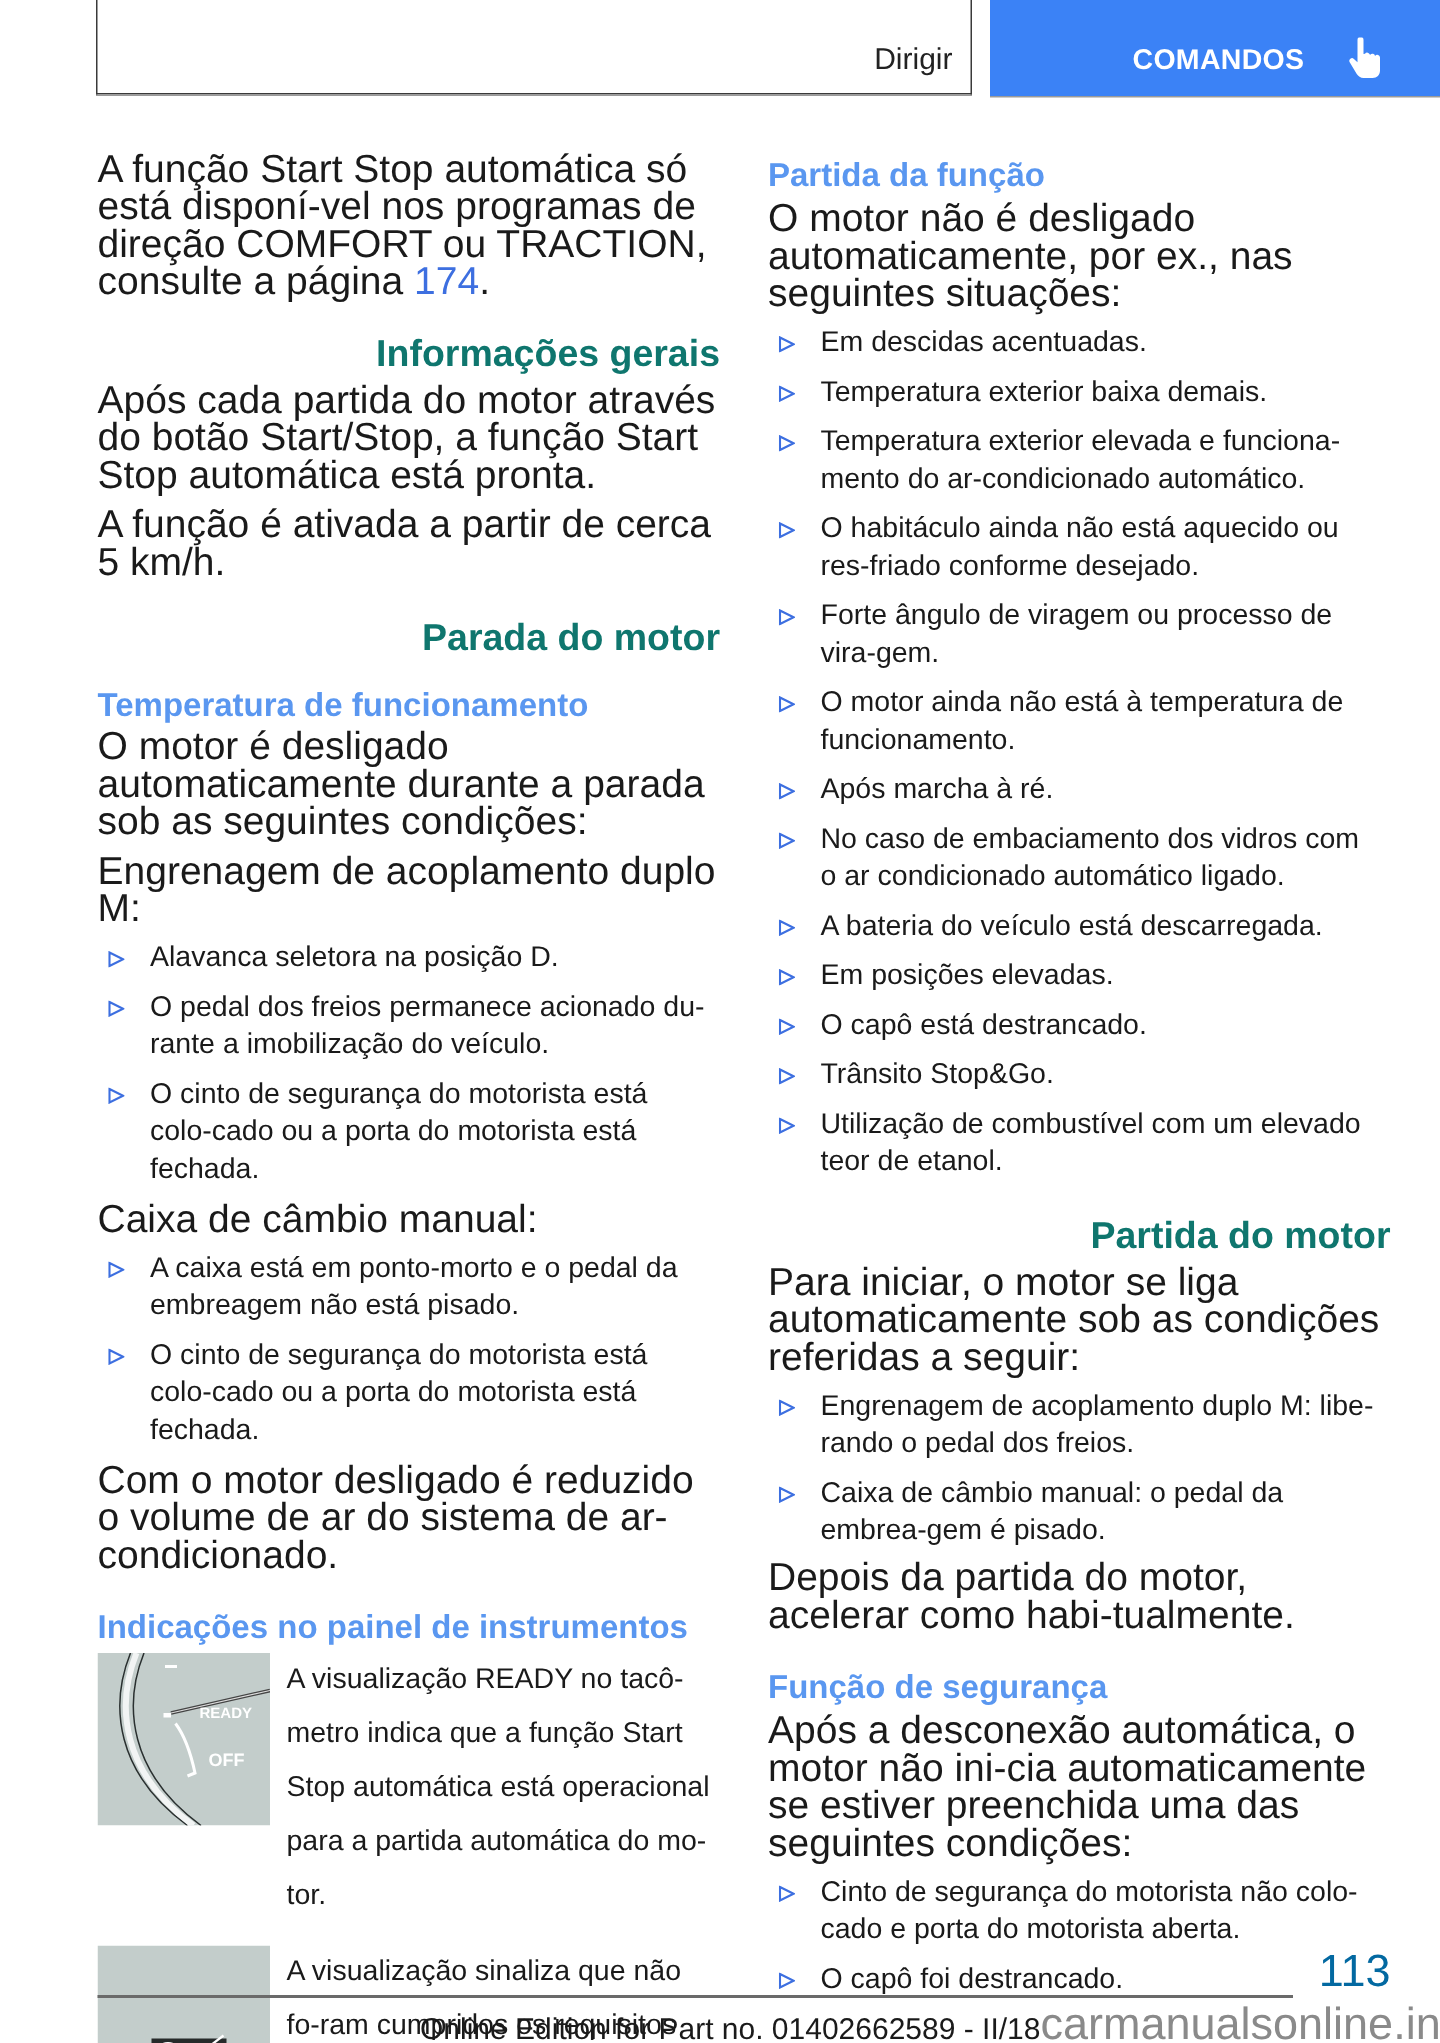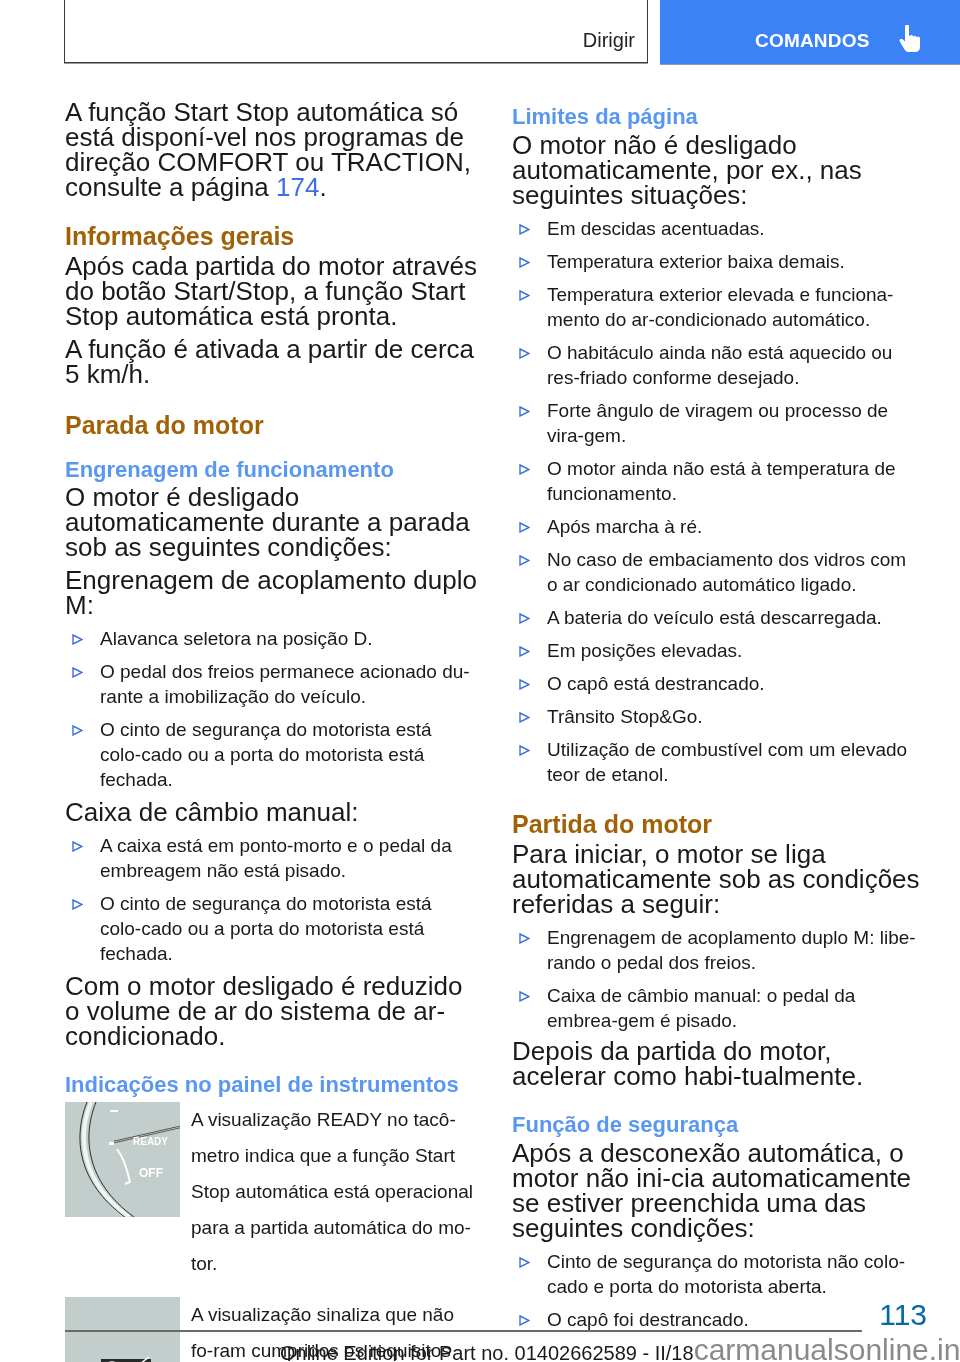--- a/index.html
+++ b/index.html
@@ -29,21 +29,21 @@
   .hand-icon { position: absolute; left: 239px; top: 25px; width: 22px; height: 28px; }
 
   .col { position: absolute; top: 100px; width: 415px; }
   .col-left { left: 65px; }
   .col-right { left: 512px; }
 
   p { margin: 0; font-size: 26px; line-height: 25px; }
   p + p { margin-top: 8px; }
   .link { color: #3d6fe0; }
 
-  h2 { margin: 0; font-size: 25px; line-height: 30px; font-weight: bold; color: #a16207; }
+  h2 { margin: 0; font-size: 25px; line-height: 30px; font-weight: bold; color: #0f766e; text-align: right; }
   h3 { margin: 0; font-size: 22px; line-height: 27px; font-weight: bold; color: #5a97f0; }
 
   ul.bullets { list-style: none; margin: 6px; padding: 0; }
   ul.bullets li { position: relative; padding-left: 29px; font-size: 19px; line-height: 25px; margin-top: 8px; }
   .bullet-icon { position: absolute; left: 1px; top: 8px; width: 11px; height: 11px; }
 
   .figure-row { position: relative; display: flex; margin-top: 8px; }
   .figure-img { width: 115px; flex: none; margin-right: 11px; }
   .figure-text { font-size: 19px; line-height: 36px; }
 
@@ -68,21 +68,21 @@
 <div class="col col-left">
   <p>
     <span>A função Start Stop automática só está disponí-vel nos programas de direção COMFORT ou TRACTION, consulte a página </span><span class="link">174</span><span>.</span>
   </p>
 
   <h2 style="margin-top:21px">Informações gerais</h2>
   <p style="margin-top:3px">Após cada partida do motor através do botão Start/Stop, a função Start Stop automática está pronta.</p>
   <p>A função é ativada a partir de cerca 5 km/h.</p>
 
   <h2 style="margin-top:23px">Parada do motor</h2>
-  <h3 style="margin-top:16px">Engrenagem de funcionamento</h3>
+  <h3 style="margin-top:16px">Temperatura de funcionamento</h3>
   <p style="margin-top:2px">O motor é desligado automaticamente durante a parada sob as seguintes condições:</p>
   <p>Engrenagem de acoplamento duplo M:</p>
   <ul class="bullets">
     <li><svg class="bullet-icon" viewBox="0 0 11 11">
           <path d="M1 1 L10 5.5 L1 10 Z" fill="none" stroke="#3d6fe0" stroke-width="1.4"></path>
         </svg><span>Alavanca seletora na posição D.</span></li>
     <li><svg class="bullet-icon" viewBox="0 0 11 11">
           <path d="M1 1 L10 5.5 L1 10 Z" fill="none" stroke="#3d6fe0" stroke-width="1.4"></path>
         </svg><span>O pedal dos freios permanece acionado du-rante a imobilização do veículo.</span></li>
     <li><svg class="bullet-icon" viewBox="0 0 11 11">
@@ -127,21 +127,21 @@
       <text x="43" y="77" font-size="10" font-weight="bold" fill="#fff" font-family="Liberation Sans, sans-serif">A</text>
       <text x="58" y="72" font-size="7" font-weight="bold" fill="#fff" font-family="Liberation Sans, sans-serif">START</text>
       <text x="58" y="81" font-size="7" font-weight="bold" fill="#fff" font-family="Liberation Sans, sans-serif">STOP</text>
       <line x1="50" y1="86" x2="84" y2="60" stroke="#fff" stroke-width="1.5"></line>
     </svg>
     <div class="figure-text">A visualização sinaliza que não fo-ram cumpridos os requisitos para uma parada automática do motor.</div>
   </div>
 </div>
 
 <div class="col col-right">
-  <h3 style="margin-top:3px">Limites da página</h3>
+  <h3 style="margin-top:3px">Partida da função</h3>
   <p style="margin-top:3px">O motor não é desligado automaticamente, por ex., nas seguintes situações:</p>
   <ul class="bullets">
     <li><svg class="bullet-icon" viewBox="0 0 11 11">
           <path d="M1 1 L10 5.5 L1 10 Z" fill="none" stroke="#3d6fe0" stroke-width="1.4"></path>
         </svg><span>Em descidas acentuadas.</span></li>
     <li><svg class="bullet-icon" viewBox="0 0 11 11">
           <path d="M1 1 L10 5.5 L1 10 Z" fill="none" stroke="#3d6fe0" stroke-width="1.4"></path>
         </svg><span>Temperatura exterior baixa demais.</span></li>
     <li><svg class="bullet-icon" viewBox="0 0 11 11">
           <path d="M1 1 L10 5.5 L1 10 Z" fill="none" stroke="#3d6fe0" stroke-width="1.4"></path>

